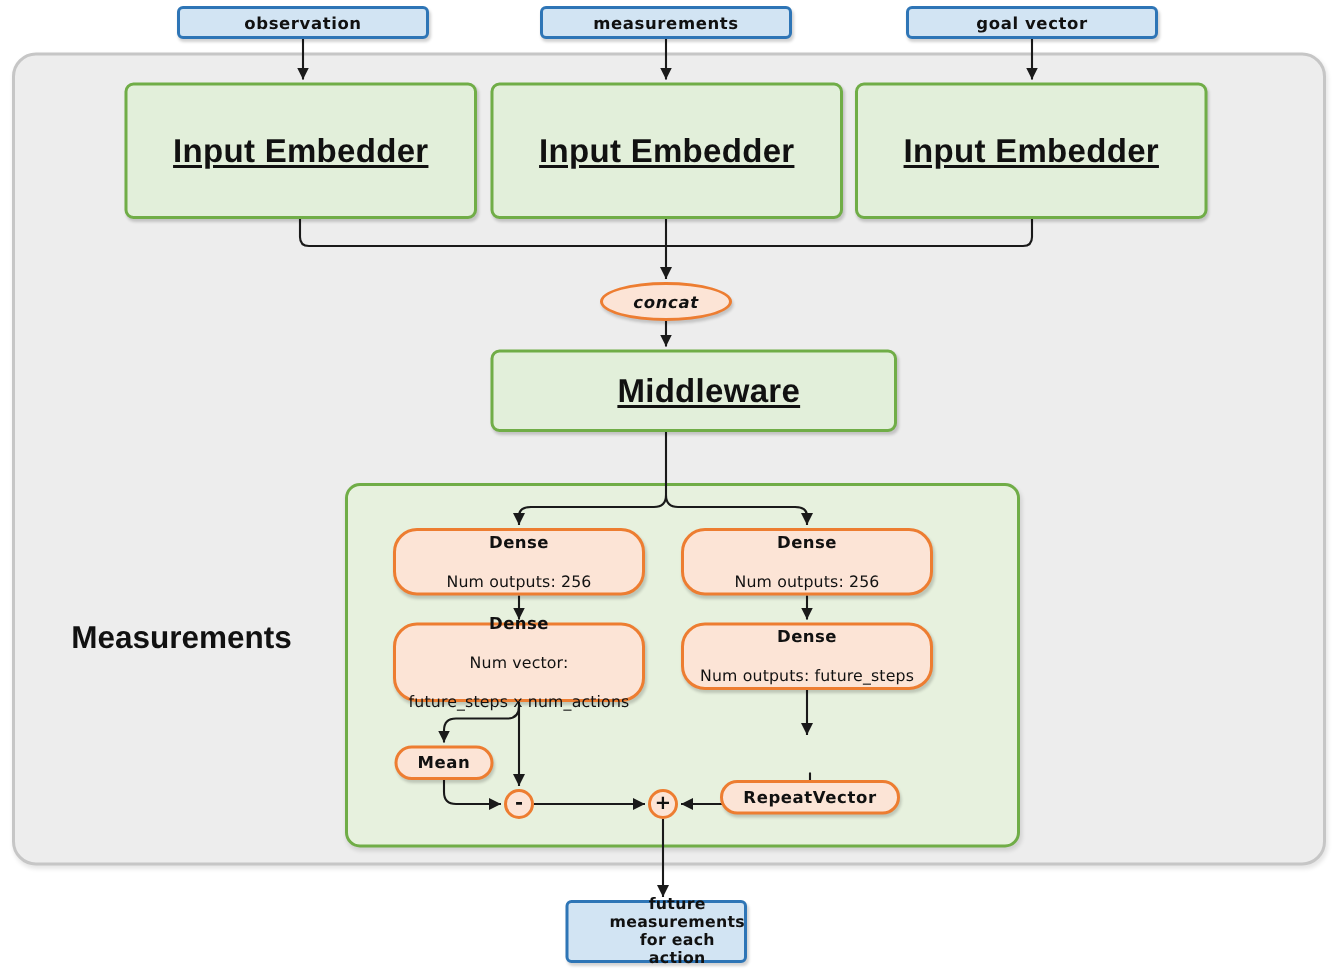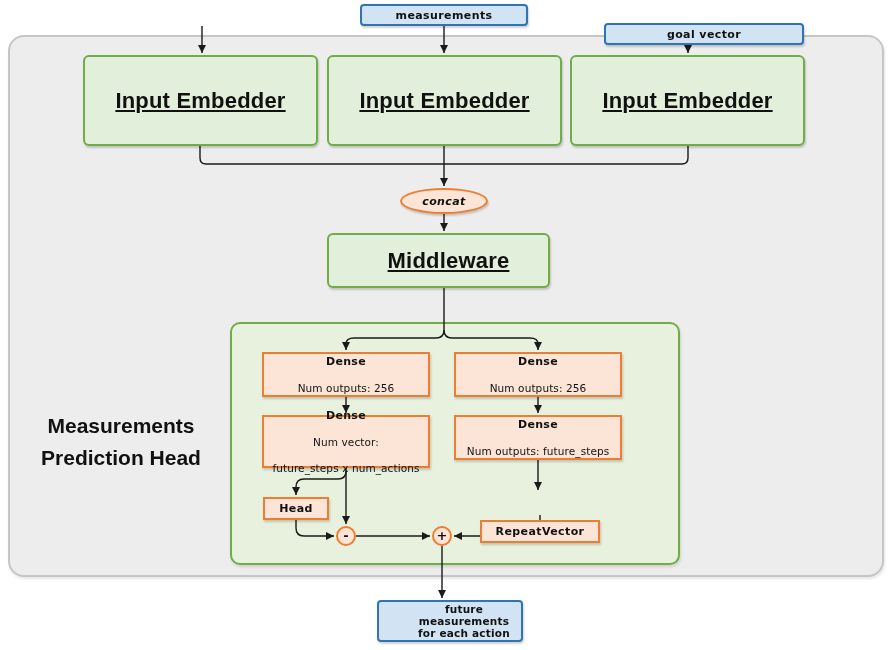--- a/index.html
+++ b/index.html
@@ -19,21 +19,21 @@
   }
   .node {
     position:absolute; box-sizing:border-box;
     display:flex; flex-direction:column;
     align-items:center; justify-content:center;
     text-align:center; z-index:3;
     box-shadow: 1px 2px 2px rgba(0,0,0,0.18);
   }
   .blue   { background: var(--blue-fill, #D2E4F3);  border:2px solid var(--blue-border, #2E75B6);  border-radius:4px; }
   .green  { background: var(--green-fill, #E2EFDA); border:2px solid var(--green-border, #70AD47); border-radius:6px; }
-  .orange { background: var(--orange-fill, #FCE4D6);border:2px solid var(--orange-border, #ED7D31);border-radius:0; }
+  .orange { background: var(--orange-fill, #FCE4D6);border:2px solid var(--orange-border, #ED7D31);border-radius:16px; }
   .headbox {
     position:absolute; box-sizing:border-box; z-index:1;
     background: var(--head-fill, #E7F1DE);
     border:2px solid var(--green-border, #70AD47);
     border-radius:10px;
     box-shadow: 1px 2px 3px rgba(0,0,0,0.12);
   }
   .ellipse { border-radius:50%; }
   .circle  { border-radius:50%; box-shadow:none; }
   .t-small { font:bold 11px "DejaVu Sans", sans-serif; letter-spacing:0.4px; }
@@ -89,57 +89,57 @@
     <path class="edge" d="M296,520 V528 Q296,536 304,536 H334" marker-end="url(#ah)"></path>
 
     <path class="edge" d="M356,536 H430" marker-end="url(#ah)"></path>
 
     <path class="edge" d="M538,460 V490" marker-end="url(#ah)"></path>
     <path class="edge" d="M540,515 V528 Q540,536 532,536 H454" marker-end="url(#ah)"></path>
 
     <path class="edge" d="M442,546 V598" marker-end="url(#ah)"></path>
   </svg>
 
+  <div class="node blue t-small" style="left:118px; top:4px; width:168px; height:22px;">observation</div>
   <div class="node blue t-small" style="left:360px; top:4px; width:168px; height:22px;">measurements</div>
-  <div class="node blue t-small" style="left:604px; top:4px; width:200px; height:22px;margin-top:19px;">goal vector</div>
+  <div class="node blue t-small" style="left:604px; top:4px; width:168px; height:22px;">goal vector</div>
 
   <div class="node green t-big" style="left:83px; top:55px; width:235px; height:91px;">Input Embedder</div>
   <div class="node green t-big" style="left:327px; top:55px; width:235px; height:91px;">Input Embedder</div>
   <div class="node green t-big" style="left:570px; top:55px; width:235px; height:91px;">Input Embedder</div>
 
   <div class="node orange ellipse t-small" style="left:400px; top:188px; width:88px; height:26px;font-style:italic;">concat</div>
 
-  <div class="node green t-big" style="left:327px; top:233px; width:223px; height:55px;padding-left:20px;">Middleware</div>
+  <div class="node green t-big" style="left:327px; top:233px; width:271px; height:55px;padding-left:20px;">Middleware</div>
 
   <div class="head-title" style="left:14px; top:410px; width:214px;">
     <div>Measurements</div>
-    <div>Prediction Head</div>
   </div>
 
   <div class="node orange" style="left:262px; top:352px; width:168px; height:45px;">
     <span class="t-title">Dense</span>
     <span class="t-sub">Num outputs: 256</span>
   </div>
   <div class="node orange" style="left:262px; top:415px; width:168px; height:53px;">
     <span class="t-title">Dense</span>
     <span class="t-sub">Num vector:</span>
     <span class="t-sub">future_steps x num_actions</span>
   </div>
-  <div class="node orange t-small" style="left:263px; top:497px; width:66px; height:23px;">Head</div>
+  <div class="node orange t-small" style="left:263px; top:497px; width:66px; height:23px;">Mean</div>
   <div class="node orange circle t-op" style="left:336px; top:526px; width:20px; height:20px;">-</div>
 
   <div class="node orange" style="left:454px; top:352px; width:168px; height:45px;">
     <span class="t-title">Dense</span>
     <span class="t-sub">Num outputs: 256</span>
   </div>
   <div class="node orange" style="left:454px; top:415px; width:168px; height:45px;">
     <span class="t-title">Dense</span>
     <span class="t-sub">Num outputs: future_steps</span>
   </div>
   <div class="node orange t-small" style="left:480px; top:520px; width:120px; height:23px;">RepeatVector</div>
   <div class="node orange circle t-op" style="left:432px; top:526px; width:20px; height:20px;">+</div>
 
-  <div class="node blue" style="left:377px; top:600px; width:146px; height:42px;padding-left:28px;">
+  <div class="node blue" style="left:377px; top:600px; width:121px; height:42px;padding-left:28px;">
     <span class="t-tiny">future measurements</span>
     <span class="t-tiny">for each action</span>
   </div>
 
 </div>
 
 </body></html>

